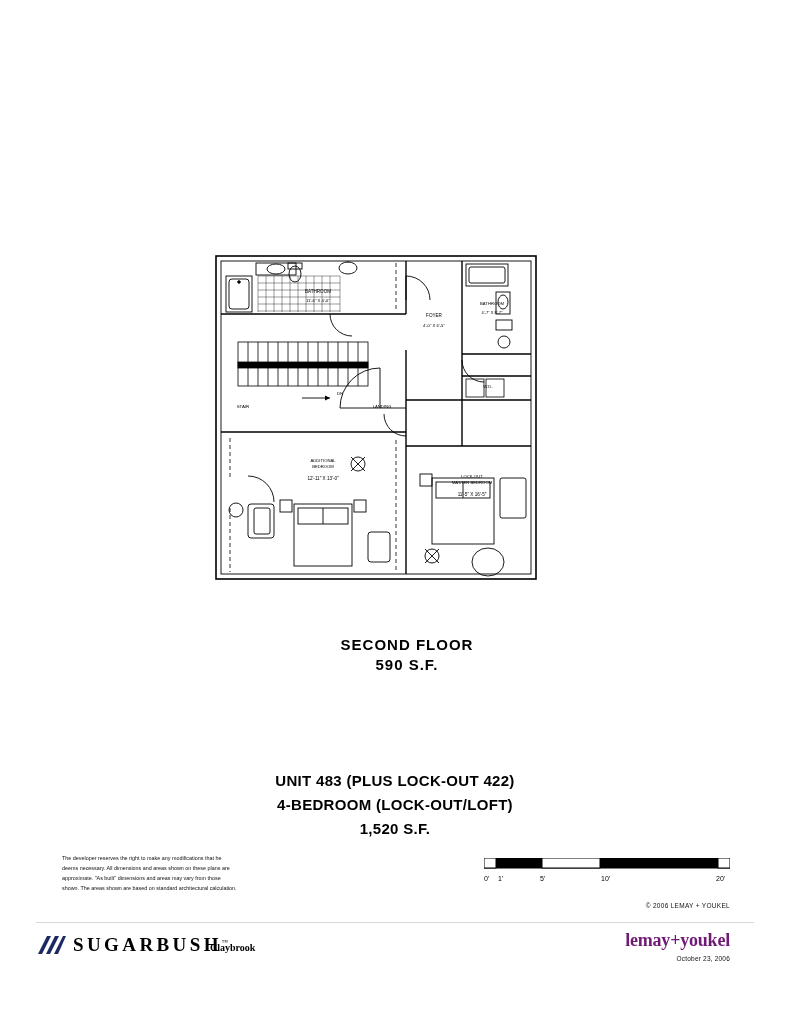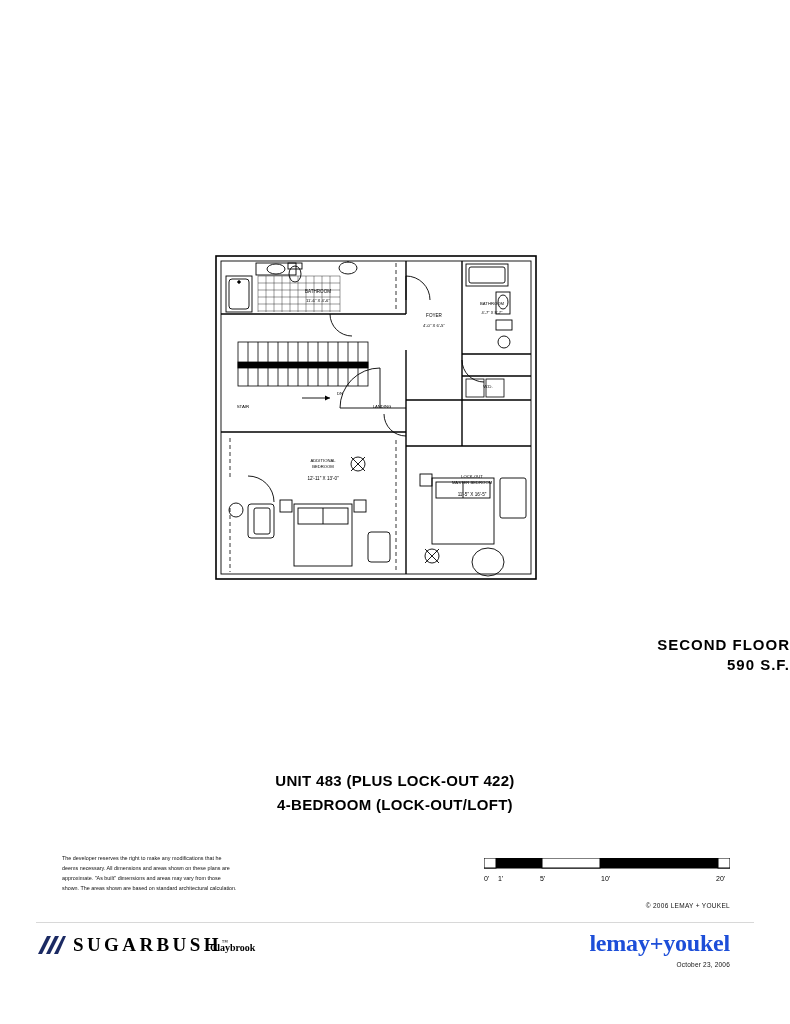--- a/index.html
+++ b/index.html
@@ -28,21 +28,21 @@
     width: 332px;
     height: 335px;
   }
   .plan-svg { display: block; }
 
   
   .floor-caption {
     position: absolute;
     left: 0;
     right: 0;
-    text-align: right;
+    text-align: center;
     font-weight: bold;
     letter-spacing: 1px;
     margin-left: 24px;
   }
   .floor-name {
     top: 636px;
     font-size: 15px;
   }
   .floor-area {
     top: 656px;
@@ -147,23 +147,23 @@
     font-family: "Liberation Serif", serif;
   }
 
   .ly-logo {
     position: absolute;
     right: 60px;
     top: 930px;
     text-align: right;
   }
   .ly-name {
-    font-size: 24px;
+    font-size: 18px;
     font-weight: bold;
-    color: #1d4ed8;
+    color: #701a75;
     letter-spacing: -.2px;
     font-family: "Liberation Serif", serif;
   }
   .ly-date {
     margin-top: 4px;
     font-size: 6.5px;
     color: #111;
     letter-spacing: .2px;
   }
 </style>
@@ -353,20 +353,21 @@
         <text x="262" y="246" font-size="4.6">11'-5" X 16'-5"</text>
       </g>
     </svg>
   </div>
 
   <div class="floor-caption floor-name">SECOND FLOOR</div>
   <div class="floor-caption floor-area">590 S.F.</div>
 
   <div class="unit-block unit-line1">UNIT 483 (PLUS LOCK-OUT 422)</div>
   <div class="unit-block unit-line2">4-BEDROOM (LOCK-OUT/LOFT)</div>
+  <div class="unit-block unit-line3">1,520 S.F.</div>
 
   <div class="disclaimer">The developer reserves the right to make any modifications that he deems necessary.  All dimensions and areas shown on these plans are approximate.  "As built" dimensions and areas may vary from those shown.  The areas shown are based on standard architectural calculation.</div>
 
   <div class="scalebar">
     <svg class="scalebar-rows" width="246" height="16" viewBox="0 0 246 16" xmlns="http://www.w3.org/2000/svg">
       <rect x="0" y="0" width="246" height="10" fill="#ffffff" stroke="#000" stroke-width="1"></rect>
       <rect x="0" y="0" width="12" height="10" fill="#ffffff" stroke="#000" stroke-width="1"></rect>
       <rect x="12" y="0" width="46" height="10" fill="#000"></rect>
       <rect x="58" y="0" width="58" height="10" fill="#ffffff" stroke="#000" stroke-width="1"></rect>
       <rect x="116" y="0" width="118" height="10" fill="#000"></rect>

